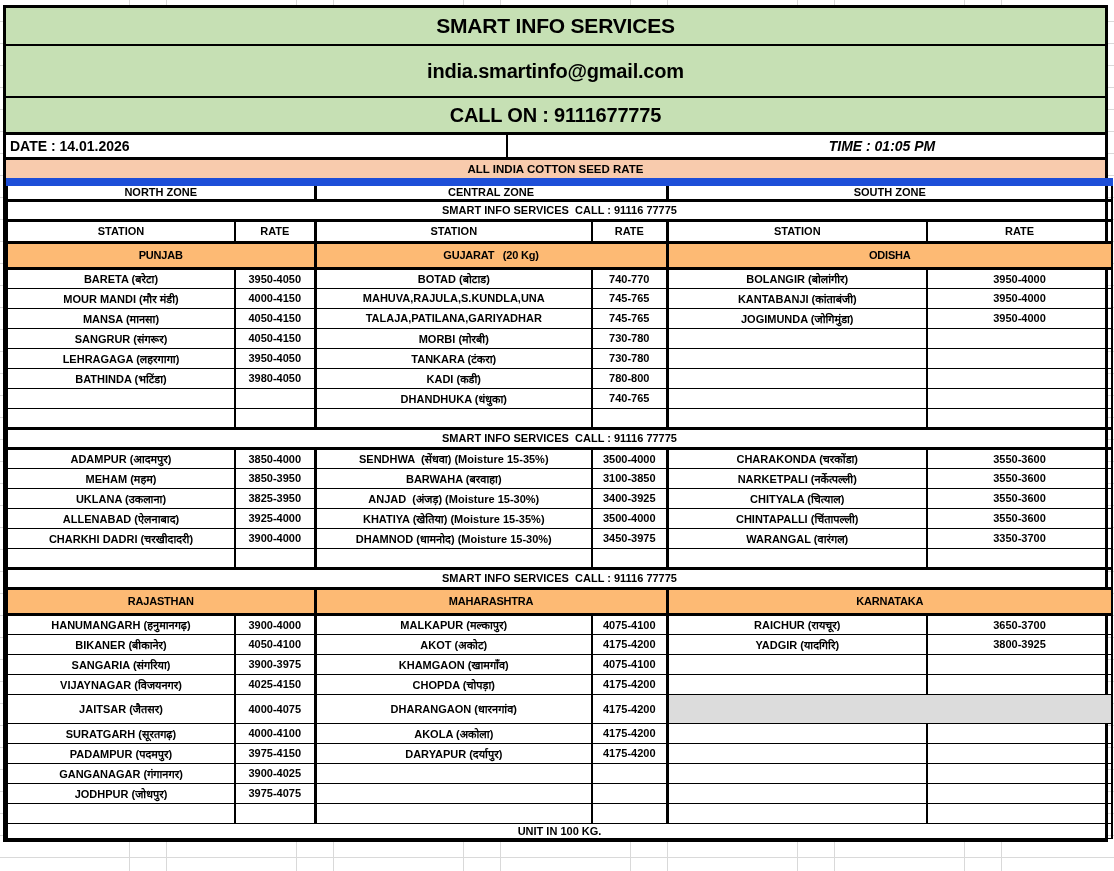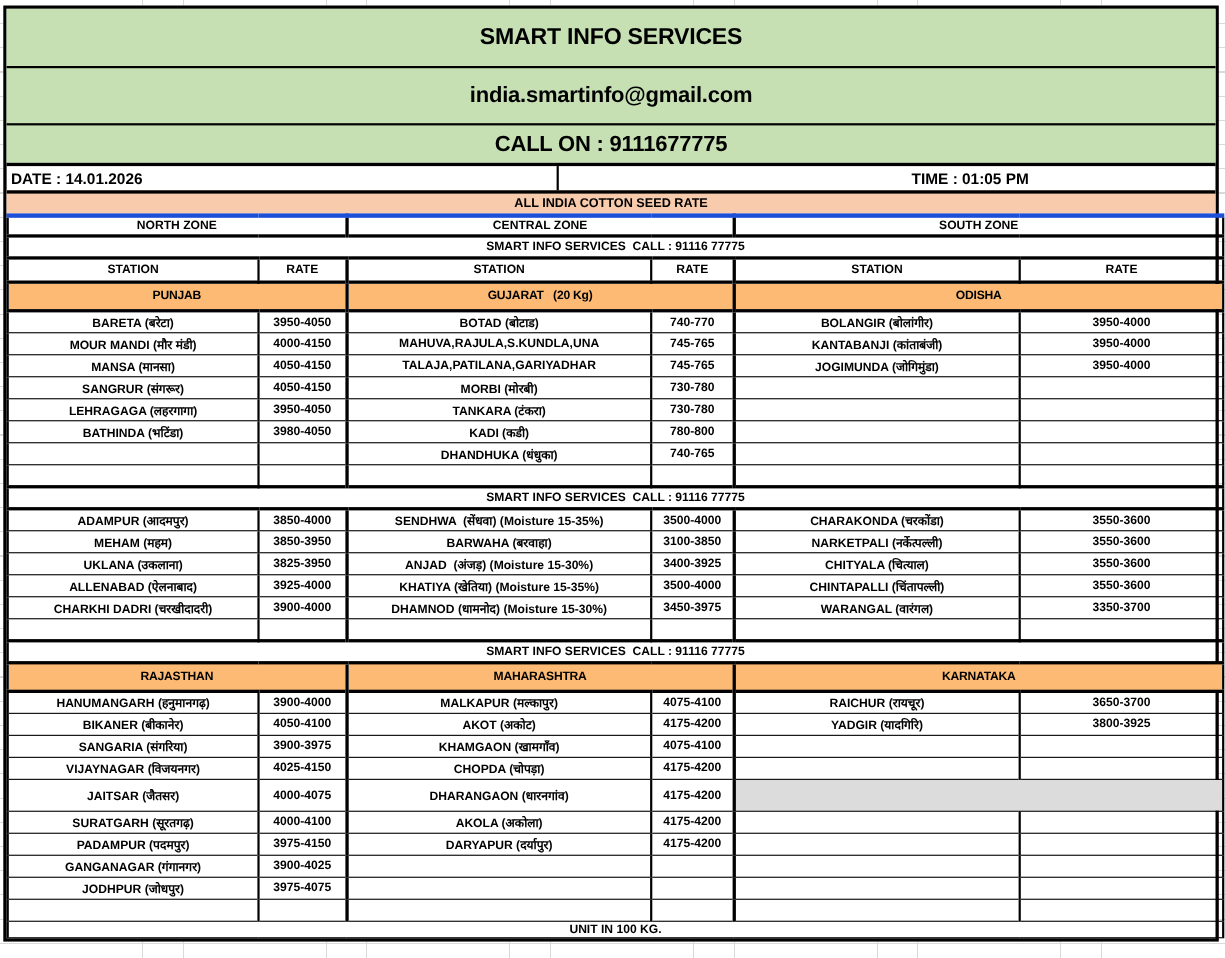--- a/index.html
+++ b/index.html
@@ -15,32 +15,32 @@
   }
   .card {
     position:absolute; left:3px; top:5px; width:1105px;
     border:3px solid #000; background:#fff;
   }
   .green {
     background:#c6e0b4; display:flex; align-items:center; justify-content:center;
     border-top:2px solid #000; letter-spacing:-0.2px;
   }
   .green.first { border-top:none; }
-  .g-title { height:52px; font-size:21px; }
+  .g-title { height:36px; font-size:21px; }
   .g-mail  { height:52px; font-size:20px; }
   .g-call  { height:36px; font-size:20px; }
   .date-row { display:flex; height:25px; border-top:3px solid #000; font-size:14px; }
   .date-cell { width:502px; border-right:2px solid #000; display:flex; align-items:center; padding-left:4px; }
   .date-mid  { width:151px; }
-  .time-cell { flex:1; display:flex; align-items:center; justify-content:center; }
+  .time-cell { flex:1; display:flex; align-items:center; justify-content:center;font-style:italic; }
   .orange-row {
     height:21px; background:#f8cbad; border-top:3px solid #000;
     display:flex; align-items:center; justify-content:center; font-size:11.5px;
   }
-  table.main { border-collapse:collapse; table-layout:fixed; width:100%; border-top:4px solid #1d4ed8; }
+  table.main { border-collapse:collapse; table-layout:fixed; width:100%; border-top:8px solid #1d4ed8; }
   table.main td {
     border:1px solid #000; border-left-width:2px; border-right-width:2px;
     padding:0 2px; text-align:center; font-size:11px;
     overflow:hidden; white-space:nowrap;
   }
   tr.hb td { border-top-width:3px; }
   td.vz { border-left-width:3px !important; }
   .zone-row td   { height:18px; font-size:11.5px; }
   .info-row td   { height:20px; font-size:11px; }
   .colhead-row td{ height:22px; font-size:10.5px; }

